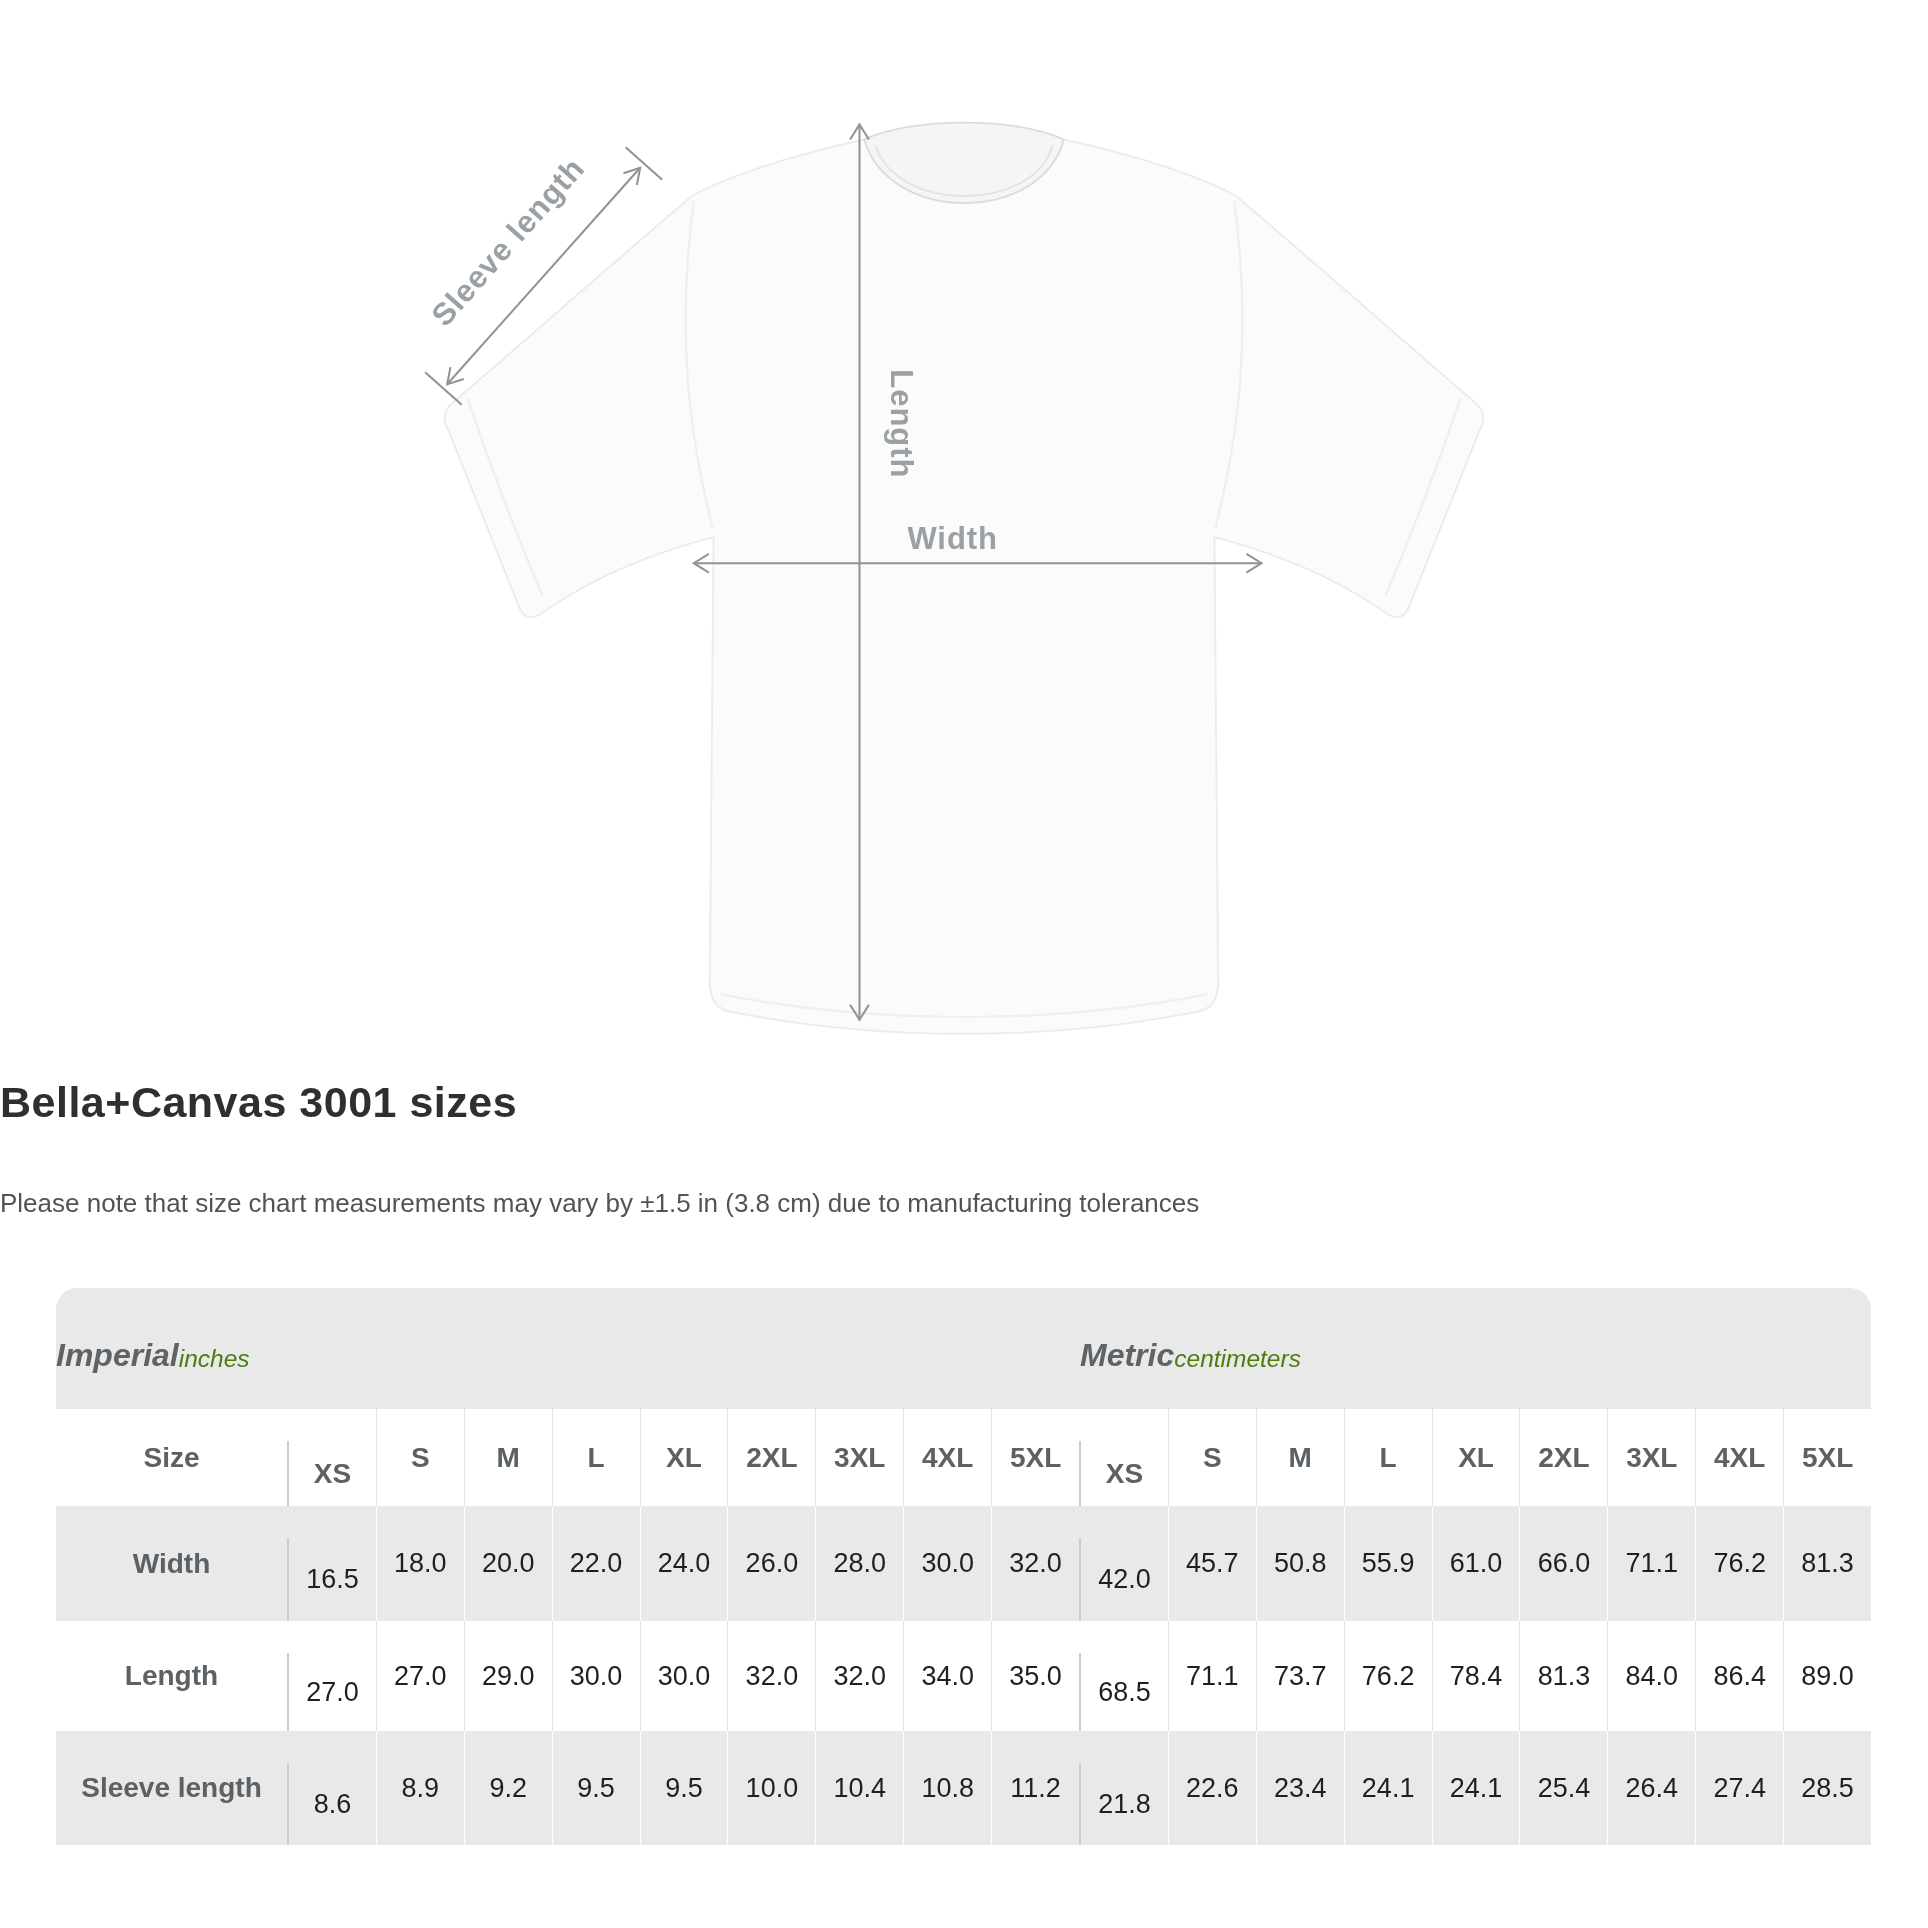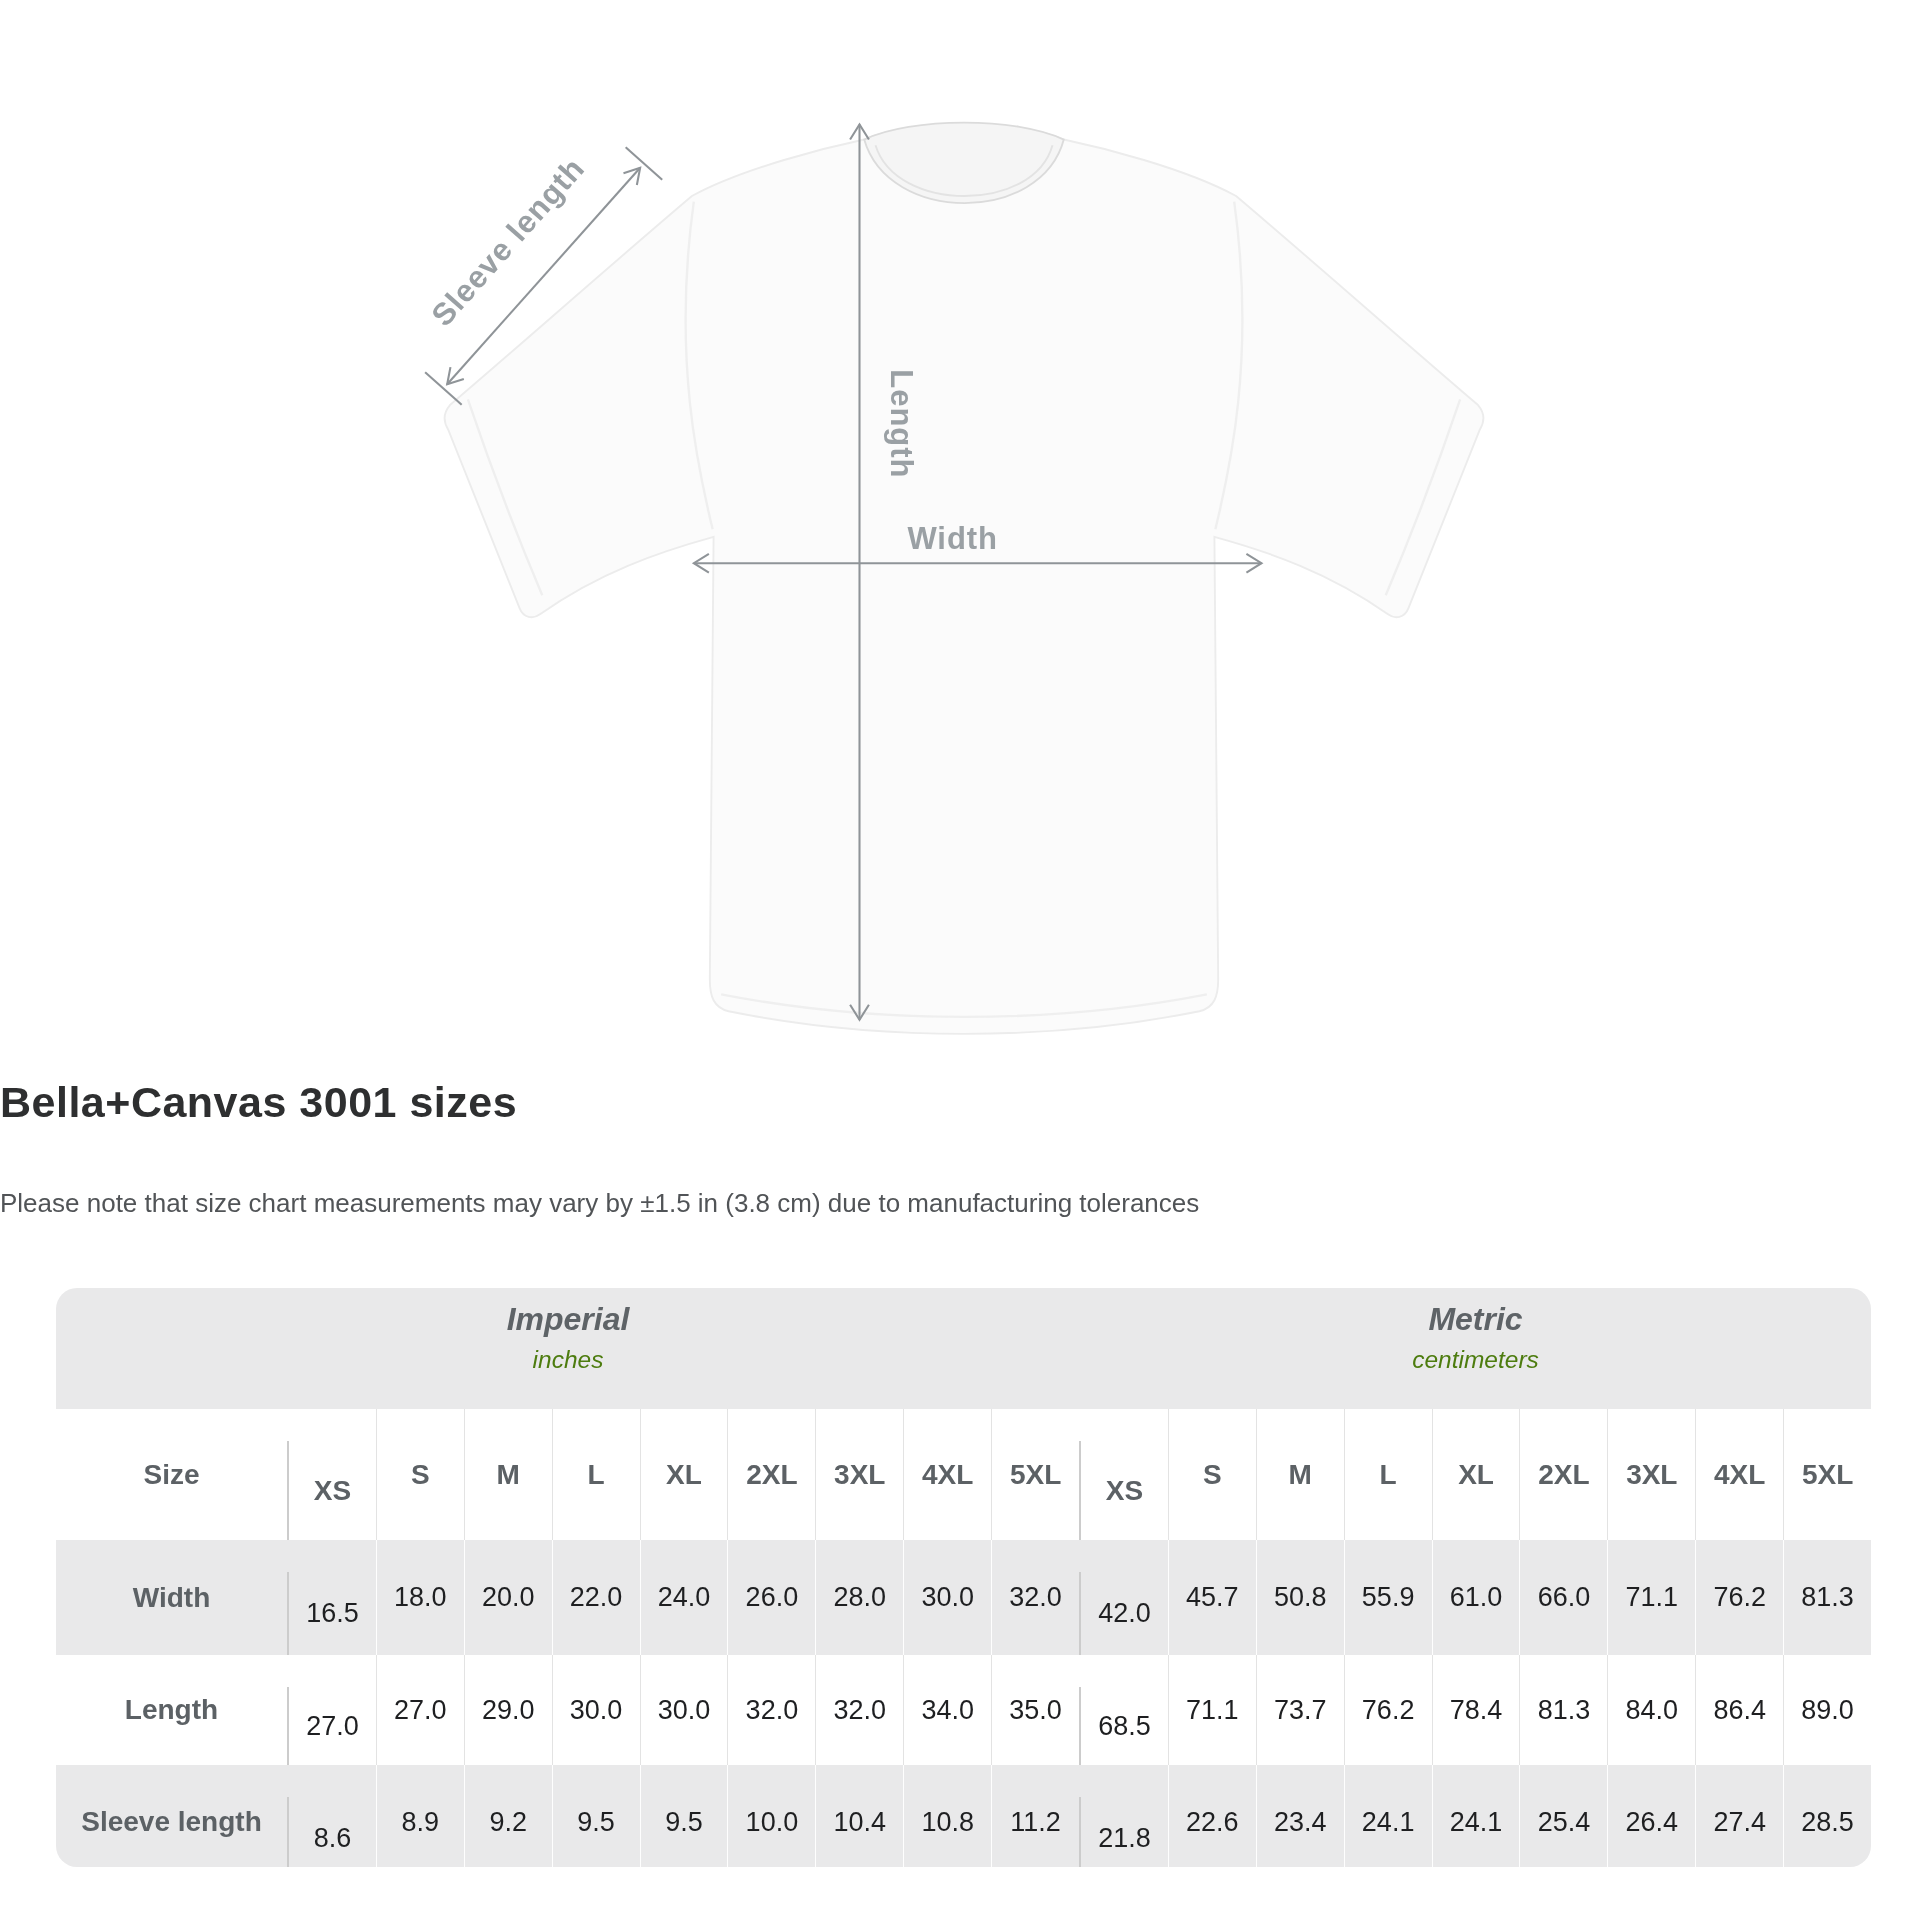--- a/index.html
+++ b/index.html
@@ -26,29 +26,29 @@
   .subtitle{
     position:absolute;top:1188px;left:0;width:100%;text-align:left;
     font-size:26px;color:var(--subtitle_color,#515457);
   }
   
   .size-table{
     position:absolute;left:56px;top:1288px;width:1815px;height:579px;
     border-radius:21px;overflow:hidden;
   }
   .band{display:flex;height:121px;background:var(--row_gray,#e9e9ea);}
-  .band-cell{display:flex;flex-direction:column;align-items:center;padding-top:13px;}
+  .band-cell{display:flex;flex-direction:row;align-items:center;padding-top:13px;}
   .band-cell.imperial{width:1024px;}
   .band-cell.metric{flex:1;}
   .band-name{font-size:32px;font-weight:bold;font-style:italic;color:#5e6367;}
   .band-unit{font-size:24.5px;font-style:italic;color:#4d7c0f;margin-top:7.5px;}
   .row{display:flex;}
   .row.white{background:#ffffff;--sep:#e3e3e3;}
   .row.gray{background:var(--row_gray,#e9e9ea);--sep:rgba(255,255,255,.92);}
-  .row.head{height:131px;}
+  .row.head{height:97px;}
   .row.r-width{height:115px;}
   .row.r-length{height:110px;}
   .row.r-sleeve{height:114px;}
   .cell{display:flex;align-items:center;justify-content:center;}
   .cell.label{width:231px;font-weight:bold;color:#5c6165;font-size:28px;}
   .cell.c{flex:1;border-left:1.9px solid var(--sep);font-size:27px;color:#1e1f21;}
   .cell.c.maj{border-left:2.8px solid var(--separator_major,#cccccc);margin-top:32px;}
   .row.head .cell.c{font-weight:bold;color:#5c6165;font-size:28px;}
 </style>
 </head>

